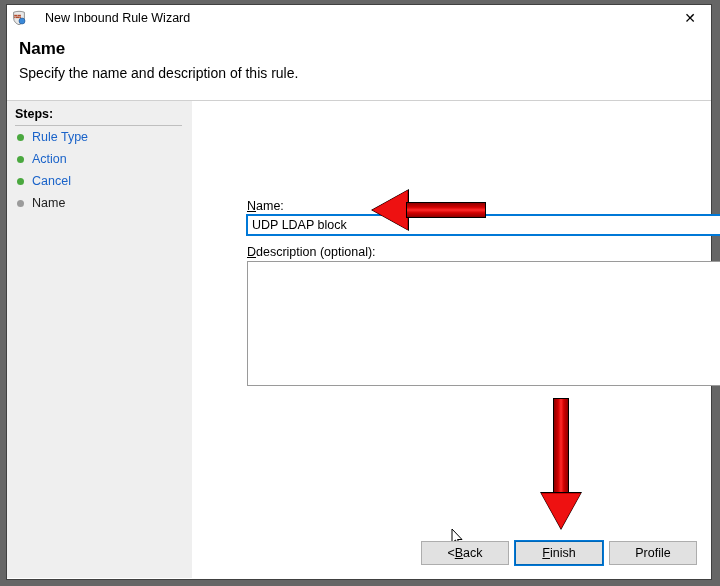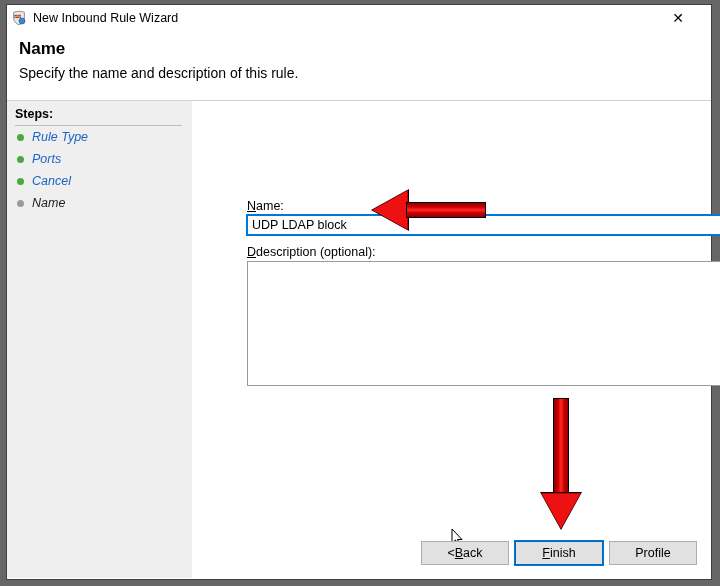--- a/index.html
+++ b/index.html
@@ -27,21 +27,22 @@
     border: 1px solid #404040;
     box-sizing: border-box;
   }
 
   
   .titlebar {
     position: relative;
     height: 22px;
     display: flex;
     align-items: center;
-    padding: 2px 16px 0 4px;
+    padding: 2px 4px 0 4px;
+    gap: 12px;
   }
   .titlebar .app-icon {
     width: 16px;
     height: 16px;
     margin-right: 6px;
   }
   .titlebar .title {
     font-size: 12.5px;
     color: #000;
   }
@@ -106,21 +107,20 @@
     font-size: 12.5px;
     color: #000;
     padding: 2px 0 4px 0;
     border-bottom: 1px solid #bfbfbf;
   }
   .step {
     display: flex;
     align-items: center;
     padding: 4px 2px;
     font-size: 12.5px;
-    font-style: italic;
   }
   .step.link { color: #1a63c9; text-decoration: none; cursor: pointer; }
   .step.current { color: #222; }
   .bullet {
     width: 7px;
     height: 7px;
     border-radius: 50%;
     margin-right: 8px;
     flex: none;
   }
@@ -306,21 +306,21 @@
       <div class="side">
         <div class="side-inner">
           <div class="steps-label">Steps:</div>
 
           <a class="step link">
             <span class="bullet green"></span>
             <span>Rule Type</span>
           </a>
           <a class="step link">
             <span class="bullet green"></span>
-            <span>Ports</span>
+            <span>Action</span>
           </a>
           <a class="step link">
             <span class="bullet green"></span>
             <span>Cancel</span>
           </a>
           <div class="step current">
             <span class="bullet grey"></span>
             <span>Name</span>
           </div>
         </div>

